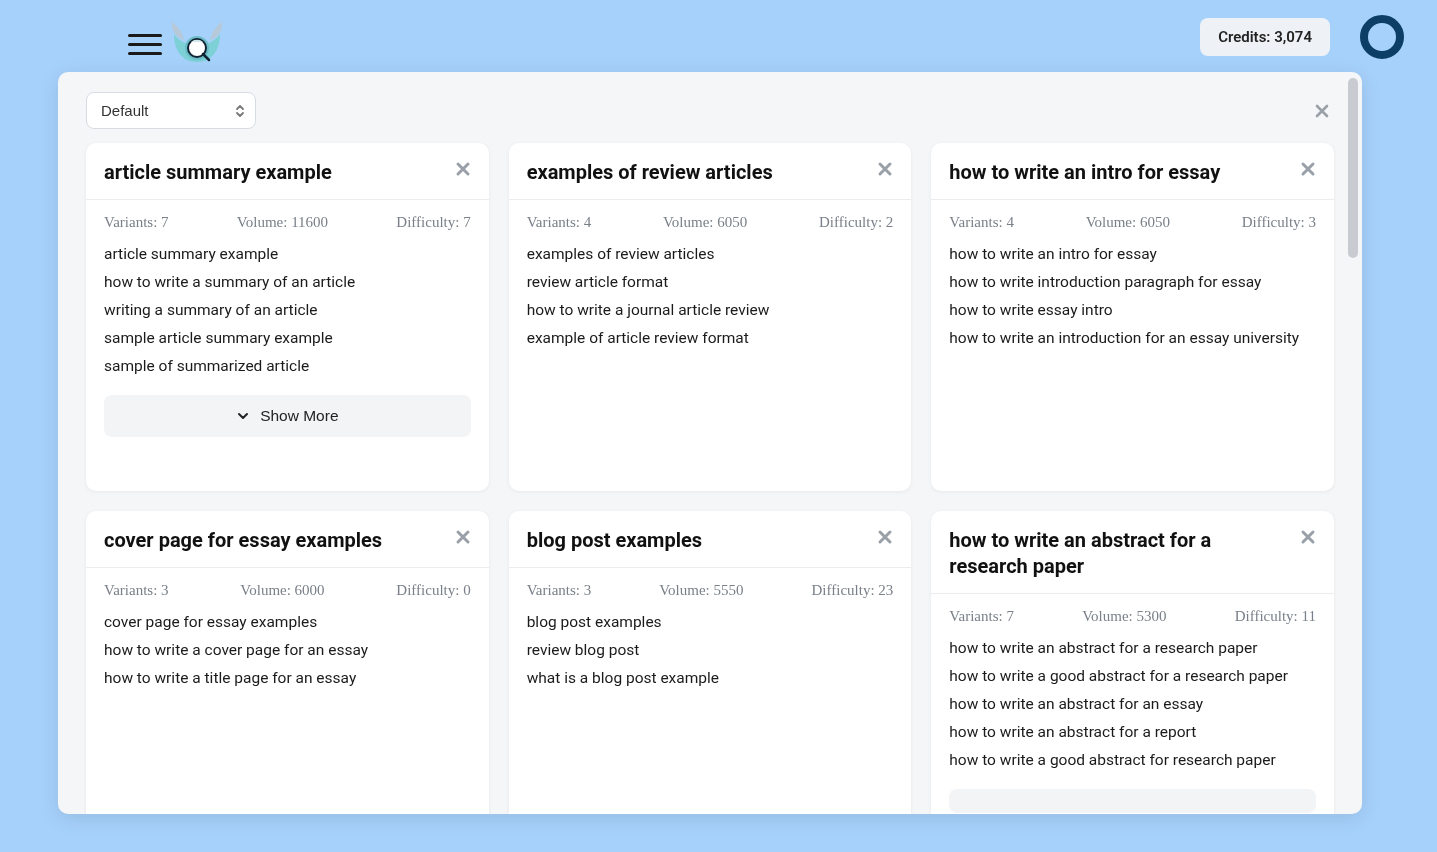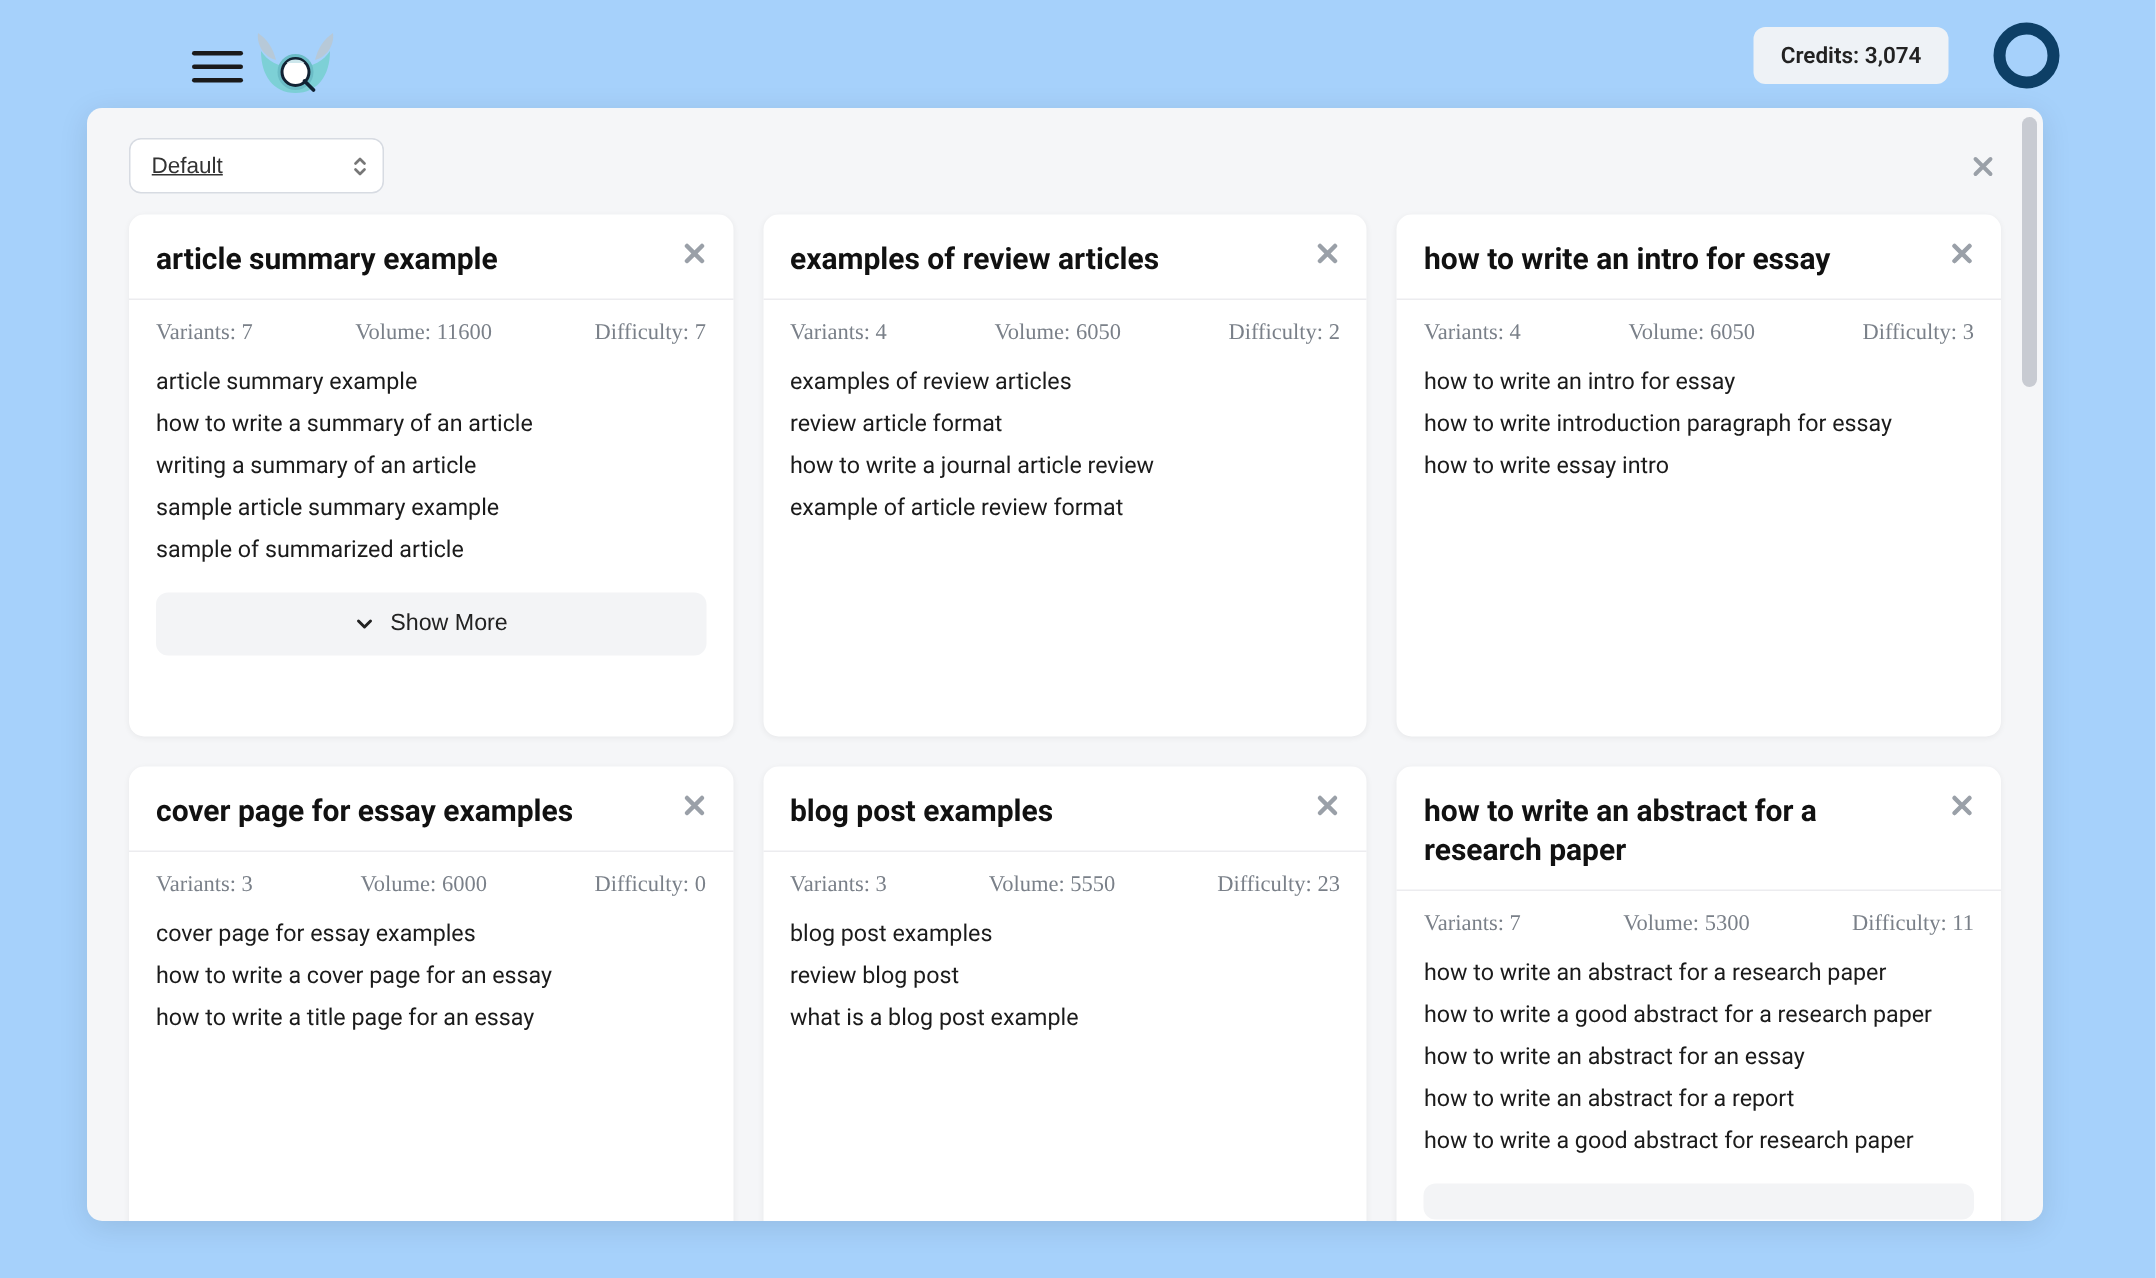--- a/index.html
+++ b/index.html
@@ -7,21 +7,21 @@
     background: #a6d1fb;
     font-family: -apple-system, BlinkMacSystemFont, "Segoe UI", Roboto, Helvetica, Arial, sans-serif;
     width: 1437px;
     height: 852px;
     overflow: hidden;
     position: relative;
   }
   .topbar {
     display: flex;
     align-items: center;
-    padding: 12px 64px 10px 130px;
+    padding: 12px 33px 10px 130px;
     height: 72px;
   }
   .hamburger {
     cursor: pointer;
     width: 34px;
     position: absolute;
     left: 128px;
     top: 28px;
   }
   .hamburger div {
@@ -82,21 +82,20 @@
   .select-wrap select {
     appearance: none;
     background: #fff;
     border: 1px solid #d7dbe2;
     border-radius: 8px;
     padding: 9px 42px 9px 14px;
     font-size: 15px;
     color: #333;
     min-width: 170px;
     cursor: pointer;
-    text-decoration: underline;
   }
   .select-wrap .chev {
     position: absolute;
     right: 10px;
     top: 50%;
     transform: translateY(-50%);
     pointer-events: none;
   }
   .panel-close {
     margin-left: auto;
@@ -284,20 +283,21 @@
         </div>
         <div class="card-stats">
           <span>Variants: 4</span>
           <span>Volume: 6050</span>
           <span>Difficulty: 3</span>
         </div>
         <div class="card-list">
           <div>how to write an intro for essay</div>
           <div>how to write introduction paragraph for essay</div>
           <div>how to write essay intro</div>
+          <div>how to write an introduction for an essay university</div>
         </div>
       </div>
       <div class="card">
         <div class="card-header">
           <div class="card-title">cover page for essay examples</div>
           <div class="card-close"><span><svg width="16" height="16" viewBox="0 0 16 16">
                 <path d="M3 3 L13 13 M13 3 L3 13" stroke="#9aa0a8" stroke-width="3" stroke-linecap="round"></path>
               </svg></span></div>
         </div>
         <div class="card-stats">

